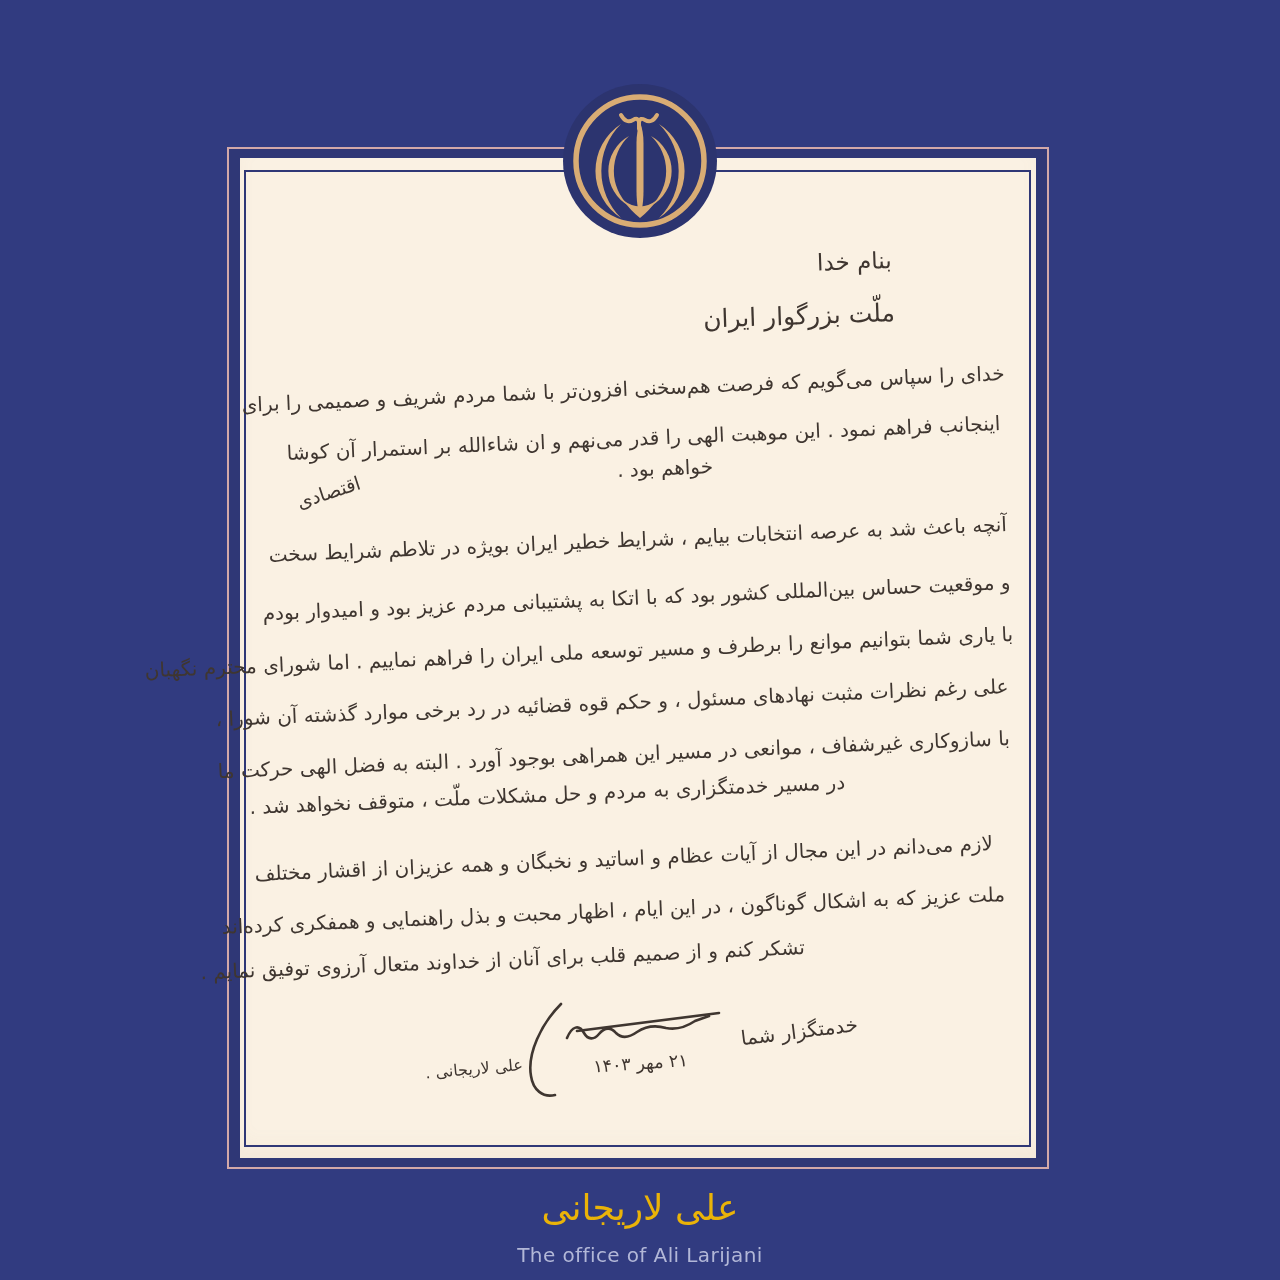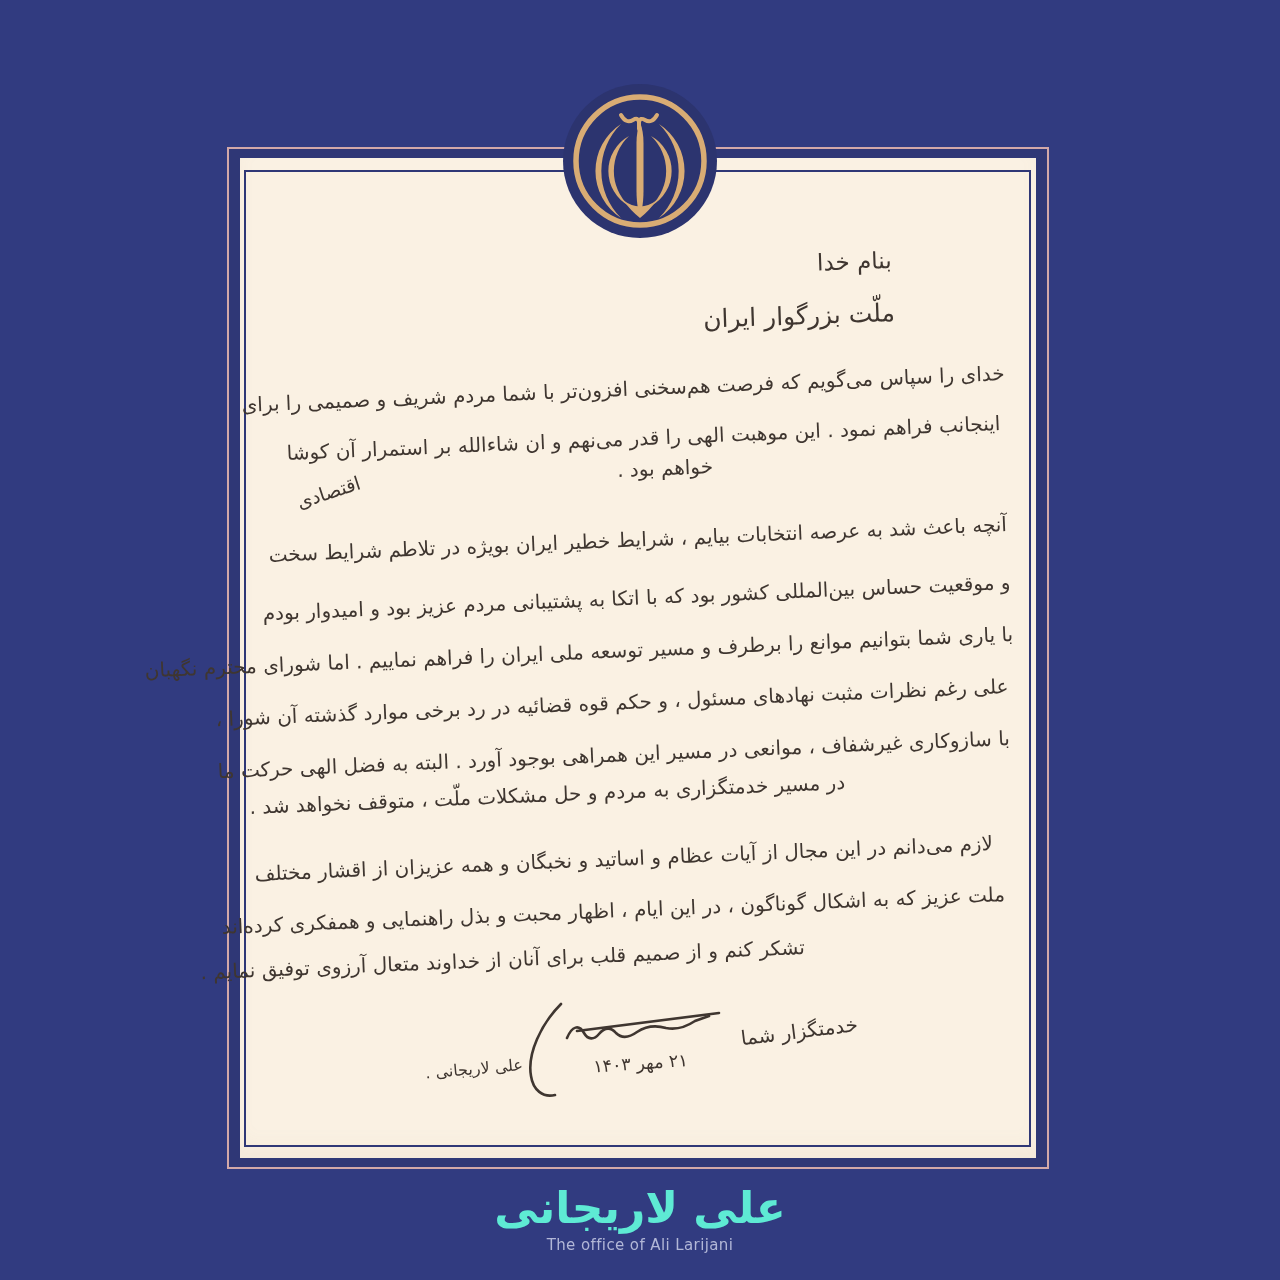--- a/index.html
+++ b/index.html
@@ -49,25 +49,25 @@
   .bl9{right:54px;top:682px;}
   .bl10{right:42px;top:733px;}
   .bl11{right:242px;top:786px;}
   .closing{right:189px;top:863px;font-size:20px;transform:rotate(-7deg);}
   .signame{right:524px;top:906px;font-size:16px;transform:rotate(-5deg);}
   .sigdate{right:359px;top:901px;font-size:17.5px;transform:rotate(-4deg);}
   .sigmark{position:absolute;left:294px;top:851px;width:220px;height:105px;}
   
   .footer{position:absolute;left:0;top:1182px;width:1280px;text-align:center;}
   .logo-fa{
-    font-size:44px;font-weight:bold;color:#5eead4;line-height:52px;
+    font-size:36px;font-weight:normal;color:#eab308;line-height:52px;
     letter-spacing:1px;direction:rtl;
   }
   .logo-en{
-    font-size:15px;color:#b2b7d7;margin-top:2px;letter-spacing:.4px;
+    font-size:20px;color:#b2b7d7;margin-top:9px;letter-spacing:.4px;
   }
 </style>
 </head>
 <body>
 
 <div class="paper">
   <div class="paper-band"></div>
   <div class="paper-frame"></div>
 
   <div class="hline basmala">بنام خدا</div>

